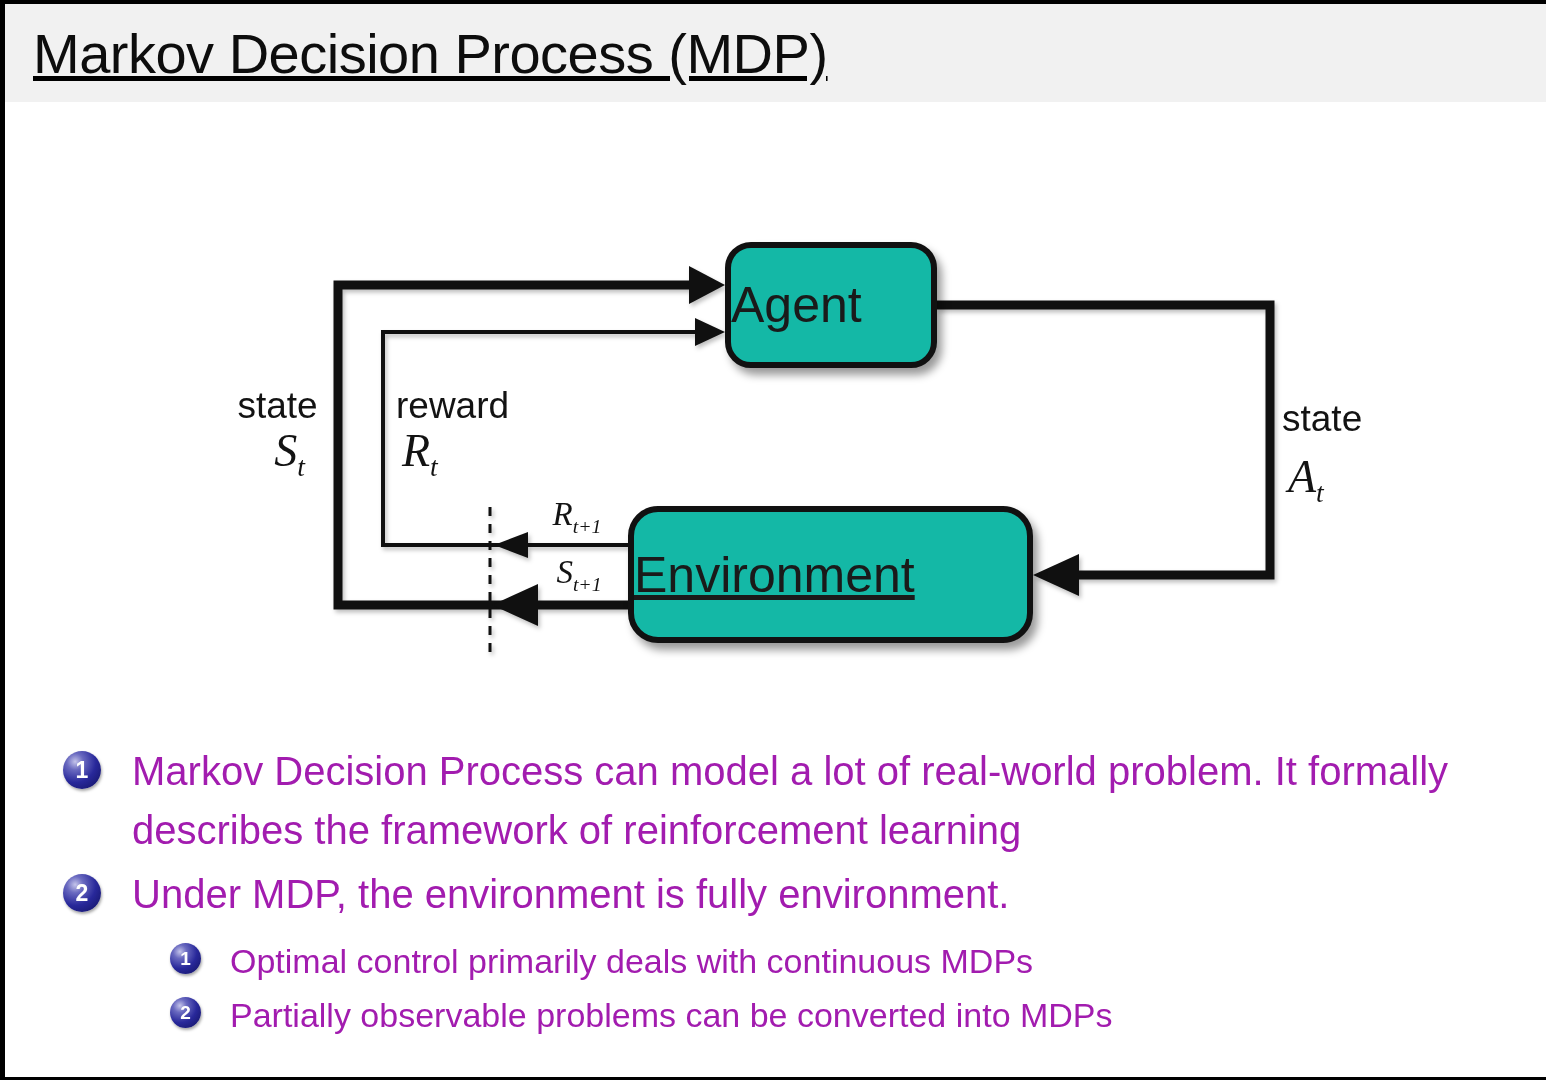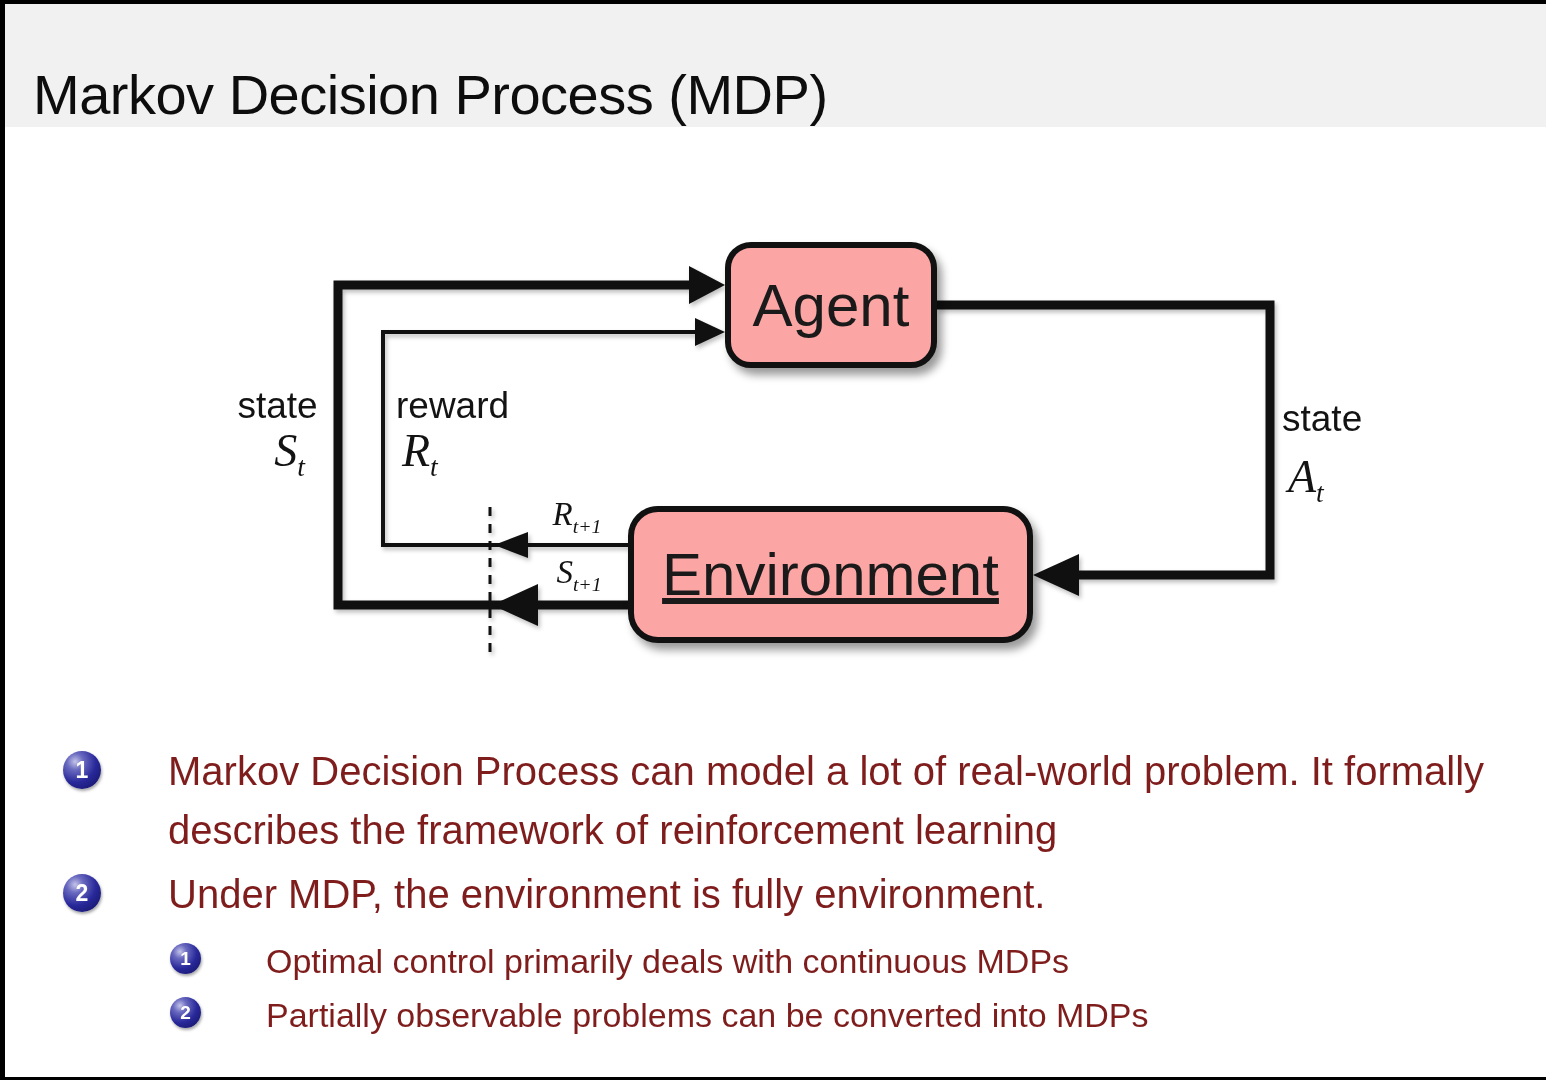--- a/index.html
+++ b/index.html
@@ -4,37 +4,37 @@
 <style>
   html,body{margin:0;padding:0;background:#888;}
   .slide{
     position:relative;width:1546px;height:1080px;background:#ffffff;
     overflow:hidden;font-family:"Liberation Sans",sans-serif;
   }
   .bar-top{position:absolute;left:0;top:0;width:100%;height:4px;background:#000;}
   .bar-left{position:absolute;left:0;top:0;width:5px;height:100%;background:#000;}
   .bar-bottom{position:absolute;left:0;bottom:0;width:100%;height:3px;background:#000;}
   .header{
-    position:absolute;left:5px;top:4px;right:0;height:123px;background:#f1f1f1;
-    display:flex;align-items:flex-end;
+    position:absolute;left:5px;top:4px;right:0;height:98px;background:#f1f1f1;
+    display:flex;align-items:center;text-decoration:underline;
   }
   .title{
     padding-left:28px;font-size:56px;color:#0d0d0d;letter-spacing:-0.5px;
     font-weight:normal;white-space:nowrap;
   }
 
   
   .diagram{position:absolute;left:230px;top:230px;width:1180px;height:445px;}
   .diagram svg{position:absolute;left:0;top:0;
     filter:drop-shadow(2px 3px 2px rgba(0,0,0,0.25));}
   .node{
-    position:absolute;background:#fca5a5;border:6px solid #111;
-    display:flex;align-items:center;justify-content:center;
+    position:absolute;background:#14b8a6;border:6px solid #111;
+    display:flex;align-items:center;justify-content:flex-start;
     box-shadow:5px 7px 9px rgba(0,0,0,0.40);
-    color:#1a1a1a;font-size:60px;
+    color:#1a1a1a;font-size:50px;
   }
   .agent-box{left:495px;top:12px;width:200px;height:114px;border-radius:26px;}
   .env-box{left:398px;top:276px;width:393px;height:125px;border-radius:30px;text-decoration:underline;}
   .lbl{position:absolute;color:#131313;font-size:37px;white-space:nowrap;}
   .msym{position:absolute;color:#131313;font-family:"Liberation Serif",serif;
     font-style:italic;font-size:46px;white-space:nowrap;}
   .msym sub{font-size:0.60em;font-style:italic;line-height:0;}
   .msym.small{font-size:33px;}
   .lbl-state{left:0px;top:155px;width:95px;text-align:center;}
   .sym-state{left:22px;top:194px;width:75px;text-align:center;}
@@ -48,21 +48,21 @@
   
   .bullet-row{position:absolute;display:flex;align-items:flex-start;}
   .ball{
     border-radius:50%;color:#fff;font-weight:bold;flex-shrink:0;
     display:flex;align-items:center;justify-content:center;
     background:radial-gradient(circle at 32% 28%, #c4c4ea 0%, #6a6ac0 22%, #28289a 55%, #10105c 100%);
     box-shadow:1px 2px 3px rgba(0,0,0,0.35);
   }
   .ball.l1{width:38px;height:38px;font-size:23px;margin-top:9px;margin-right:31px;}
   .ball.l2{width:31px;height:31px;font-size:19px;margin-top:7px;margin-right:29px;}
-  .btext{color:#7f1d1d;margin-left:36px;}
+  .btext{color:#a21caf;}
   .btext.l1{font-size:40px;line-height:59px;width:1360px;}
   .btext.l2{font-size:34px;line-height:50px;width:1300px;white-space:nowrap;}
   .row-b1{left:63px;top:742px;}
   .row-b2{left:63px;top:865px;}
   .row-s1{left:170px;top:936px;}
   .row-s2{left:170px;top:990px;}
 </style>
 </head>
 <body>
 

